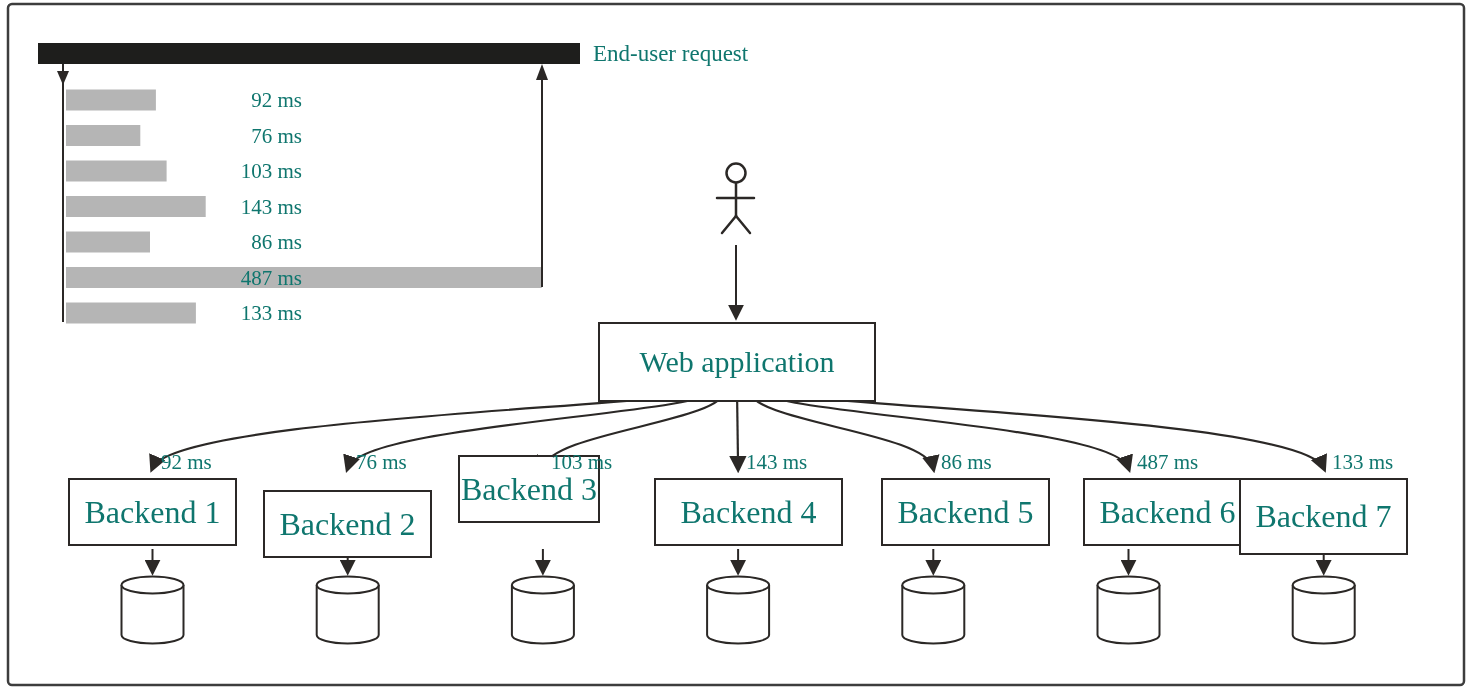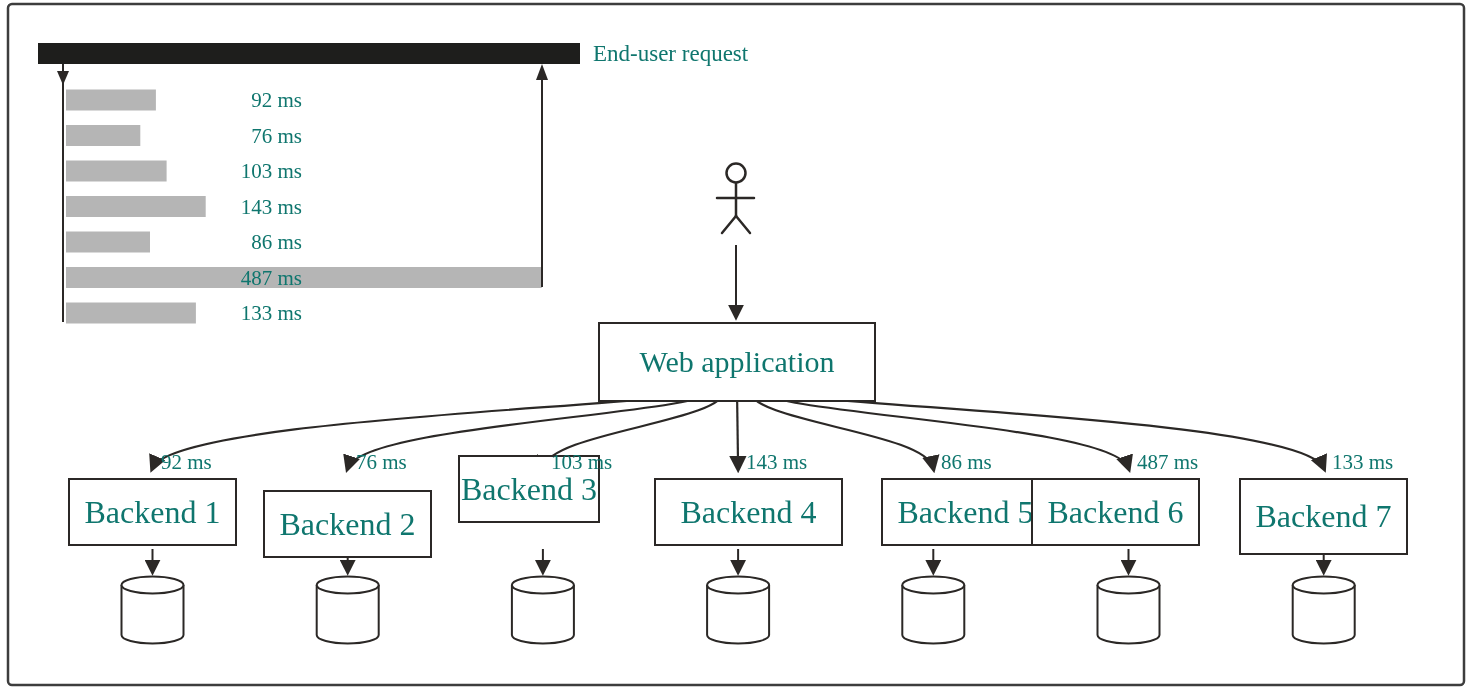--- a/index.html
+++ b/index.html
@@ -122,21 +122,21 @@
       </div>
       <div class="latency-label" style="left: 551px; top: 451px;">103 ms</div>
       <div class="node-box backend-box" style="left: 654px; top: 478px; width: 189px; height: 68px;">
         <span>Backend 4</span>
       </div>
       <div class="latency-label" style="left: 746px; top: 451px;">143 ms</div>
       <div class="node-box backend-box" style="left: 849px; top: 478px; width: 169px; height: 68px; margin-left: 32px;">
         <span>Backend 5</span>
       </div>
       <div class="latency-label" style="left: 941px; top: 451px;">86 ms</div>
-      <div class="node-box backend-box" style="left: 1031px; top: 478px; width: 169px; height: 68px;">
+      <div class="node-box backend-box" style="left: 1083px; top: 478px; width: 169px; height: 68px;">
         <span>Backend 6</span>
       </div>
       <div class="latency-label" style="left: 1137px; top: 451px;">487 ms</div>
       <div class="node-box backend-box" style="left: 1239px; top: 478px; width: 169px; height: 77px;">
         <span>Backend 7</span>
       </div>
       <div class="latency-label" style="left: 1332px; top: 451px;">133 ms</div>
     </div>
 
 </div>

